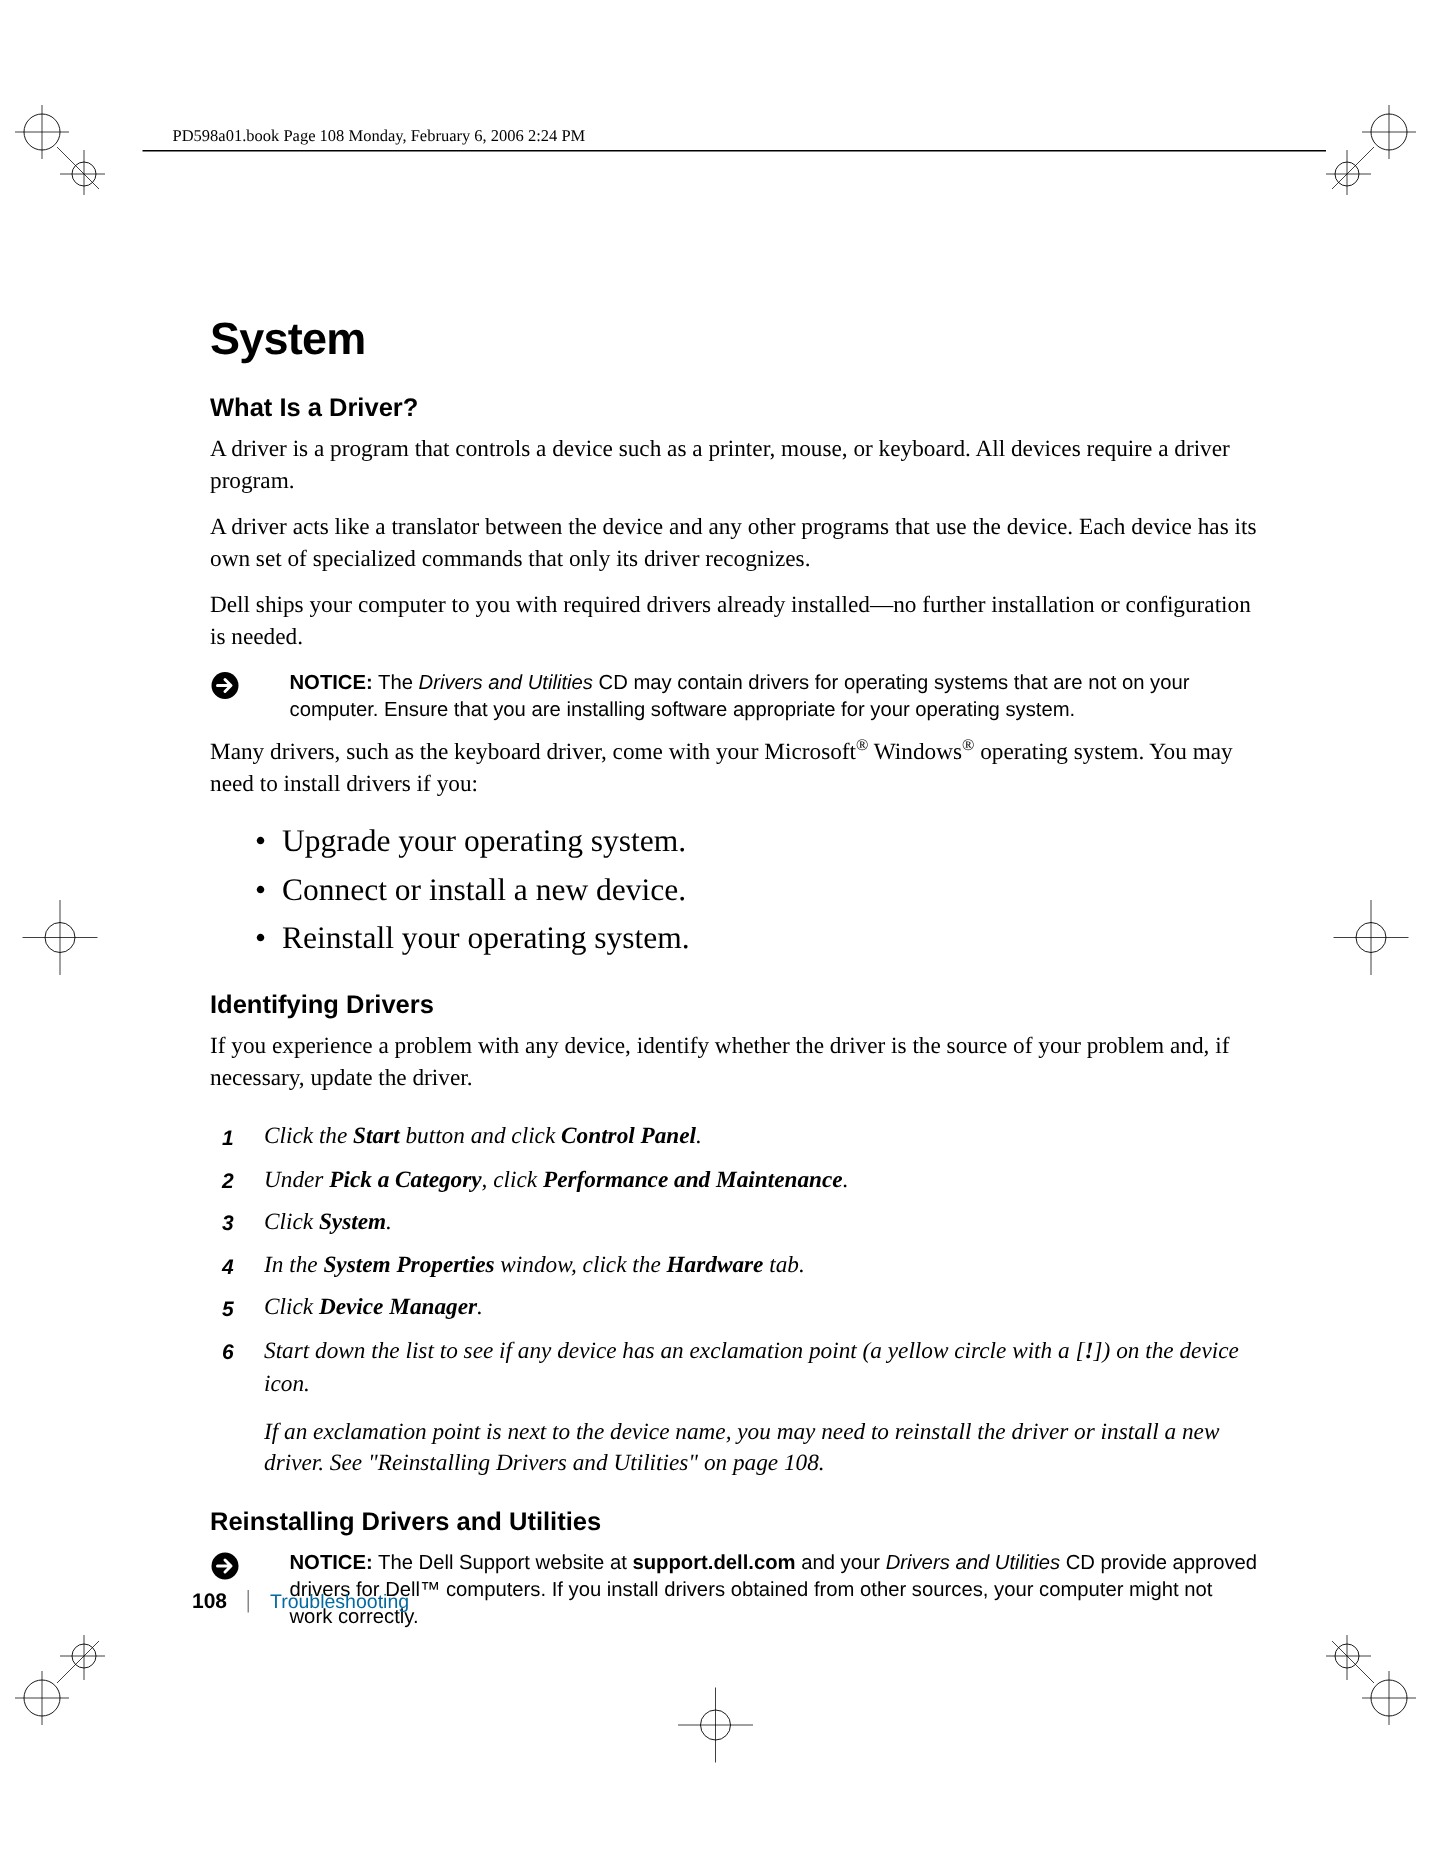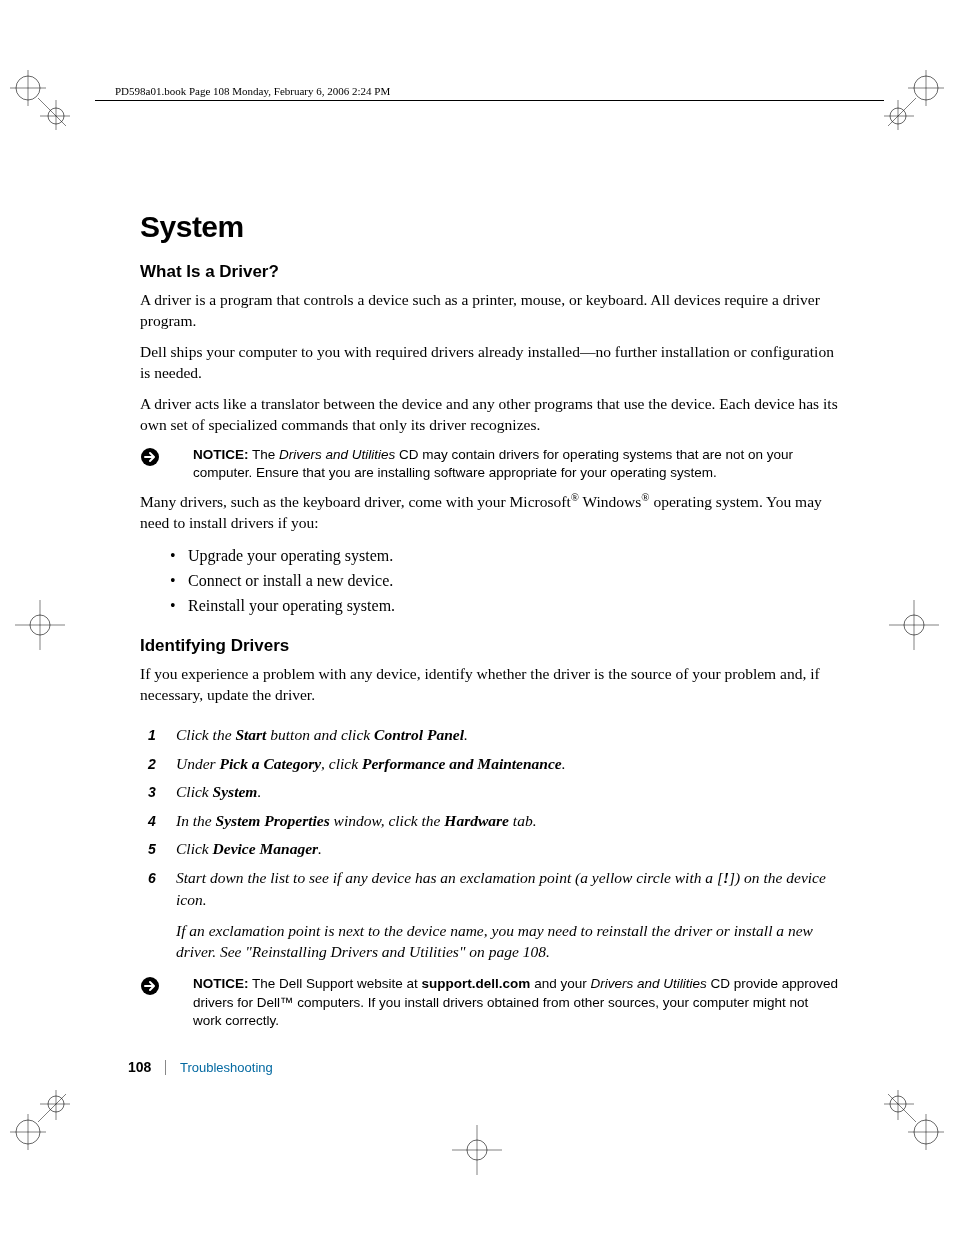--- a/index.html
+++ b/index.html
@@ -91,21 +91,21 @@
   .italic { font-style: italic; }
   .sup { vertical-align: super; font-size: 0.7em; }
   ul.bullets {
     list-style: none;
     padding: 0;
     margin: 2px 0 12px 30px;
   }
   ul.bullets li {
     position: relative;
     padding-left: 18px;
-    font-size: 16px;
+    font-size: 21px;
     line-height: 1.55;
   }
   ul.bullets li::before {
     content: "•";
     position: absolute;
     left: 0;
     top: 0;
   }
   ol.steps {
     list-style: none;
@@ -230,22 +230,22 @@
 
   <div class="header-line">PD598a01.book  Page 108  Monday, February 6, 2006  2:24 PM</div>
   <div class="header-rule"></div>
 
   <div class="content">
 
     <h1>System</h1>
 
     <h2>What Is a Driver?</h2>
     <p>A driver is a program that controls a device such as a printer, mouse, or keyboard. All devices require a driver program.</p>
+    <p>A driver acts like a translator between the device and any other programs that use the device. Each device has its own set of specialized commands that only its driver recognizes.</p>
     <p>Dell ships your computer to you with required drivers already installed—no further installation or configuration is needed.</p>
-    <p>A driver acts like a translator between the device and any other programs that use the device. Each device has its own set of specialized commands that only its driver recognizes.</p>
 
     <div class="notice-row">
       <span class="notice-icon">
         <svg width="20" height="20" viewBox="0 0 20 20">
             <circle cx="10" cy="10" r="9" fill="#000"></circle>
             <path d="M5 10 h7 M10 6 l4 4 -4 4" stroke="#fff" stroke-width="2" fill="none" stroke-linecap="round" stroke-linejoin="round"></path>
           </svg>
       </span>
       <div class="notice-text">
         <span class="notice-label">NOTICE:</span><span> The </span><span class="italic">Drivers and Utilities</span><span> CD may contain drivers for operating systems that are not on your computer. Ensure that you are installing software appropriate for your operating system.</span>
@@ -269,20 +269,21 @@
       <li><span>Click the </span><span class="bold">Start</span><span> button and click </span><span class="bold">Control Panel</span><span>.</span></li>
       <li><span>Under </span><span class="bold">Pick a Category</span><span>, click </span><span class="bold">Performance and Maintenance</span><span>.</span></li>
       <li><span>Click </span><span class="bold">System</span><span>.</span></li>
       <li><span>In the </span><span class="bold">System Properties</span><span> window, click the </span><span class="bold">Hardware</span><span> tab.</span></li>
       <li><span>Click </span><span class="bold">Device Manager</span><span>.</span></li>
       <li><span>Start down the list to see if any device has an exclamation point (a yellow circle with a [</span><span class="bold">!</span><span>]) on the device icon.</span>
         <p>If an exclamation point is next to the device name, you may need to reinstall the driver or install a new driver. See "Reinstalling Drivers and Utilities" on page 108.</p>
       </li>
     </ol>
 
+    <h2>Reinstalling Drivers and Utilities</h2>
 
     <div class="notice-row">
       <span class="notice-icon">
         <svg width="20" height="20" viewBox="0 0 20 20">
             <circle cx="10" cy="10" r="9" fill="#000"></circle>
             <path d="M5 10 h7 M10 6 l4 4 -4 4" stroke="#fff" stroke-width="2" fill="none" stroke-linecap="round" stroke-linejoin="round"></path>
           </svg>
       </span>
       <div class="notice-text">
         <span class="notice-label">NOTICE:</span><span> The Dell Support website at </span><span class="bold">support.dell.com</span><span> and your </span><span class="italic">Drivers and Utilities</span><span> CD provide approved drivers for Dell™ computers. If you install drivers obtained from other sources, your computer might not work correctly.</span>

